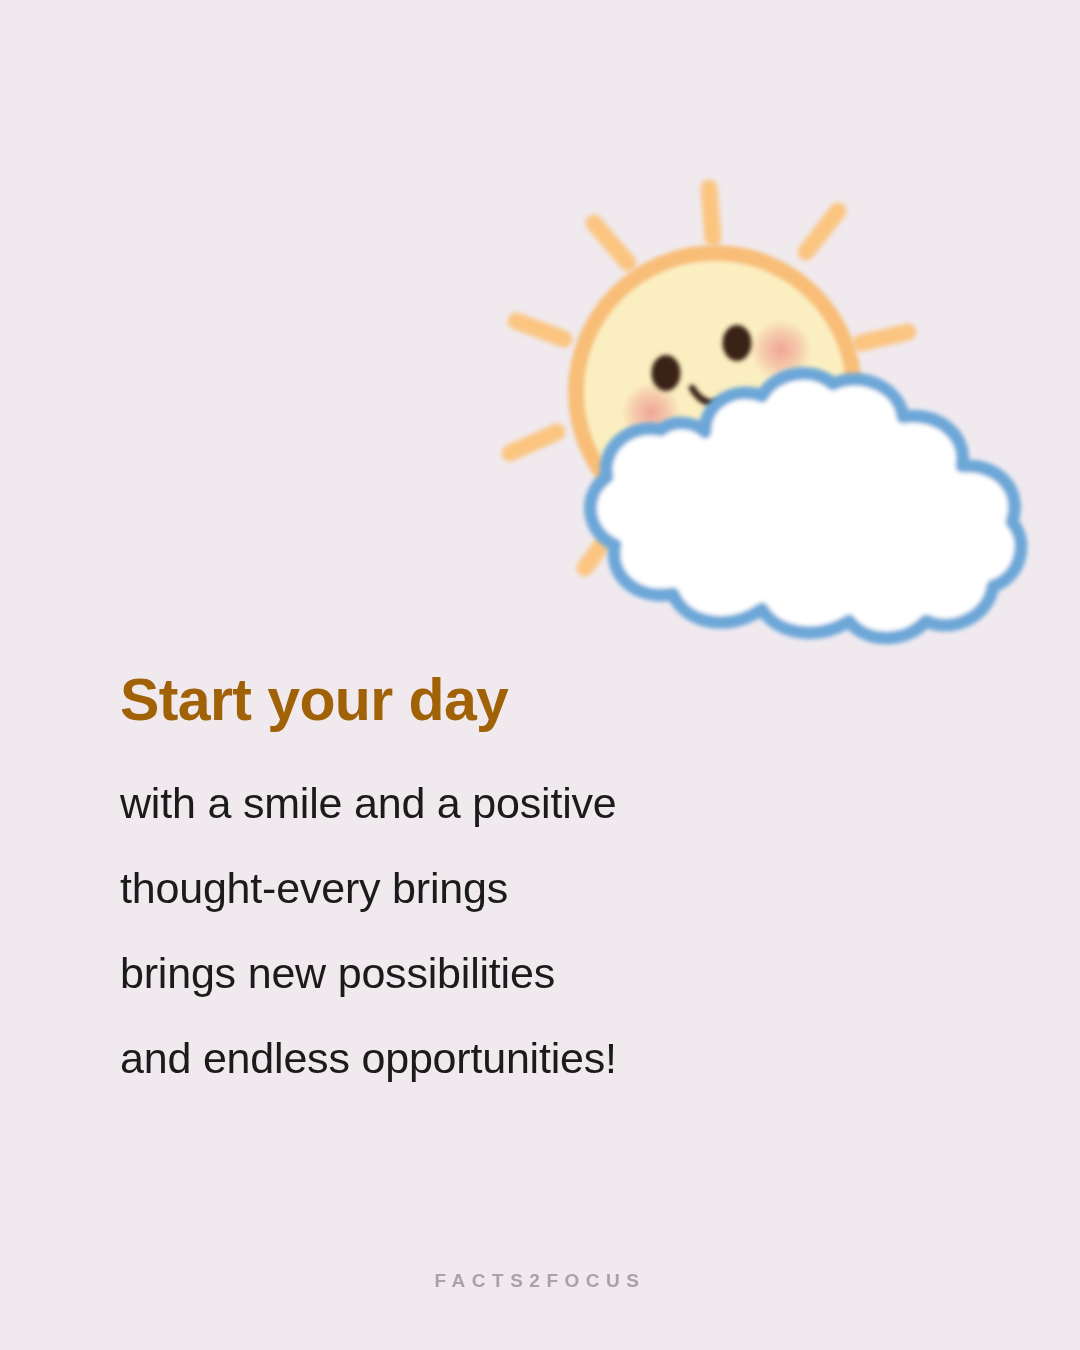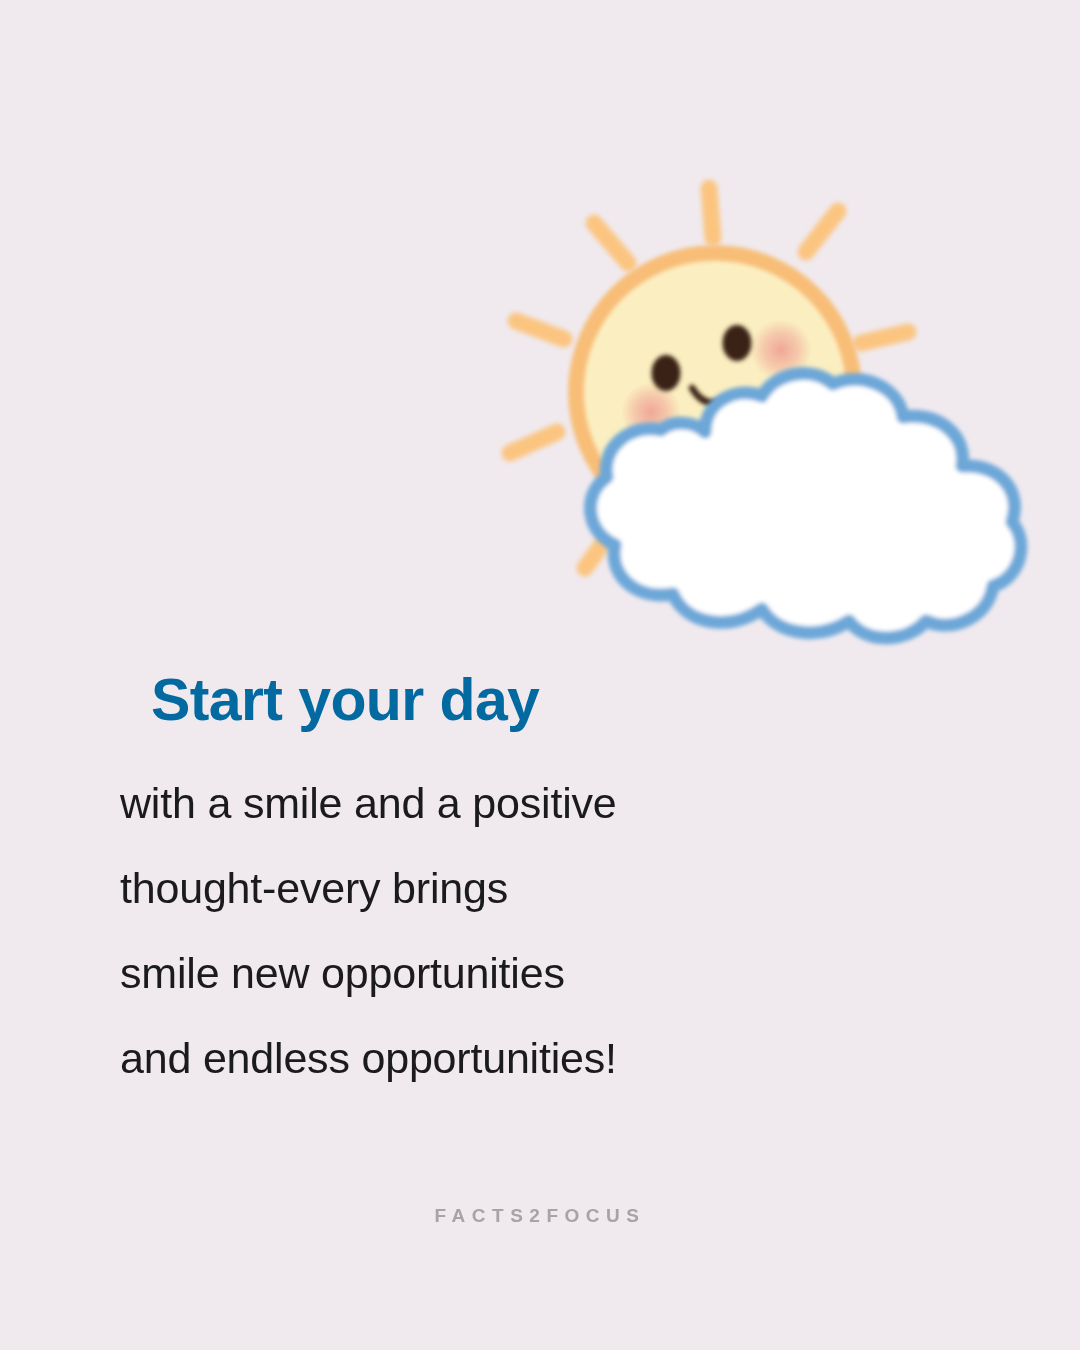--- a/index.html
+++ b/index.html
@@ -66,21 +66,21 @@
   #body-copy .line {
     display: block;
     white-space: nowrap;
     margin-top: 20px;
   }
 
   
   #watermark {
     position: absolute;
     left: 0;
-    top: 1205px;
+    top: 1270px;
     width: 1080px;
     text-align: center;
     font-family: "Liberation Sans", sans-serif;
     font-size: 19px;
     font-weight: bold;
     letter-spacing: 6.5px;
     color: #A8A2A9;
   }
 </style>
 </head>
@@ -144,24 +144,24 @@
                C 818 641, 777 634, 762 609
                C 729 632, 686 624, 673 594
                C 636 600, 609 576, 615 545
                C 586 532, 582 494, 607 477
                C 601 448, 630 423, 661 430
                C 672 421, 692 420, 705 432 Z" fill="#FFFFFF" stroke="#6DA7D8" stroke-width="13" stroke-linejoin="round" filter="url(#softBlur)"></path>
     </svg>
   </div>
 
   <div id="text-block">
-    <h1 id="headline" style="color: #0369a1; margin-left: 31px;">Start your day</h1>
+    <h1 id="headline" style="color: #a16207;">Start your day</h1>
     <p id="body-copy" style="color: rgb(27, 27, 27);">
       <span class="line">with a smile and a positive</span>
       <span class="line">thought-every brings</span>
-      <span class="line">smile new opportunities</span>
+      <span class="line">brings new possibilities</span>
       <span class="line">and endless opportunities!</span>
     </p>
   </div>
 
   <div id="watermark" style="color: rgb(168, 162, 169);">FACTS2FOCUS</div>
 
 </div>
 
 </body></html>

